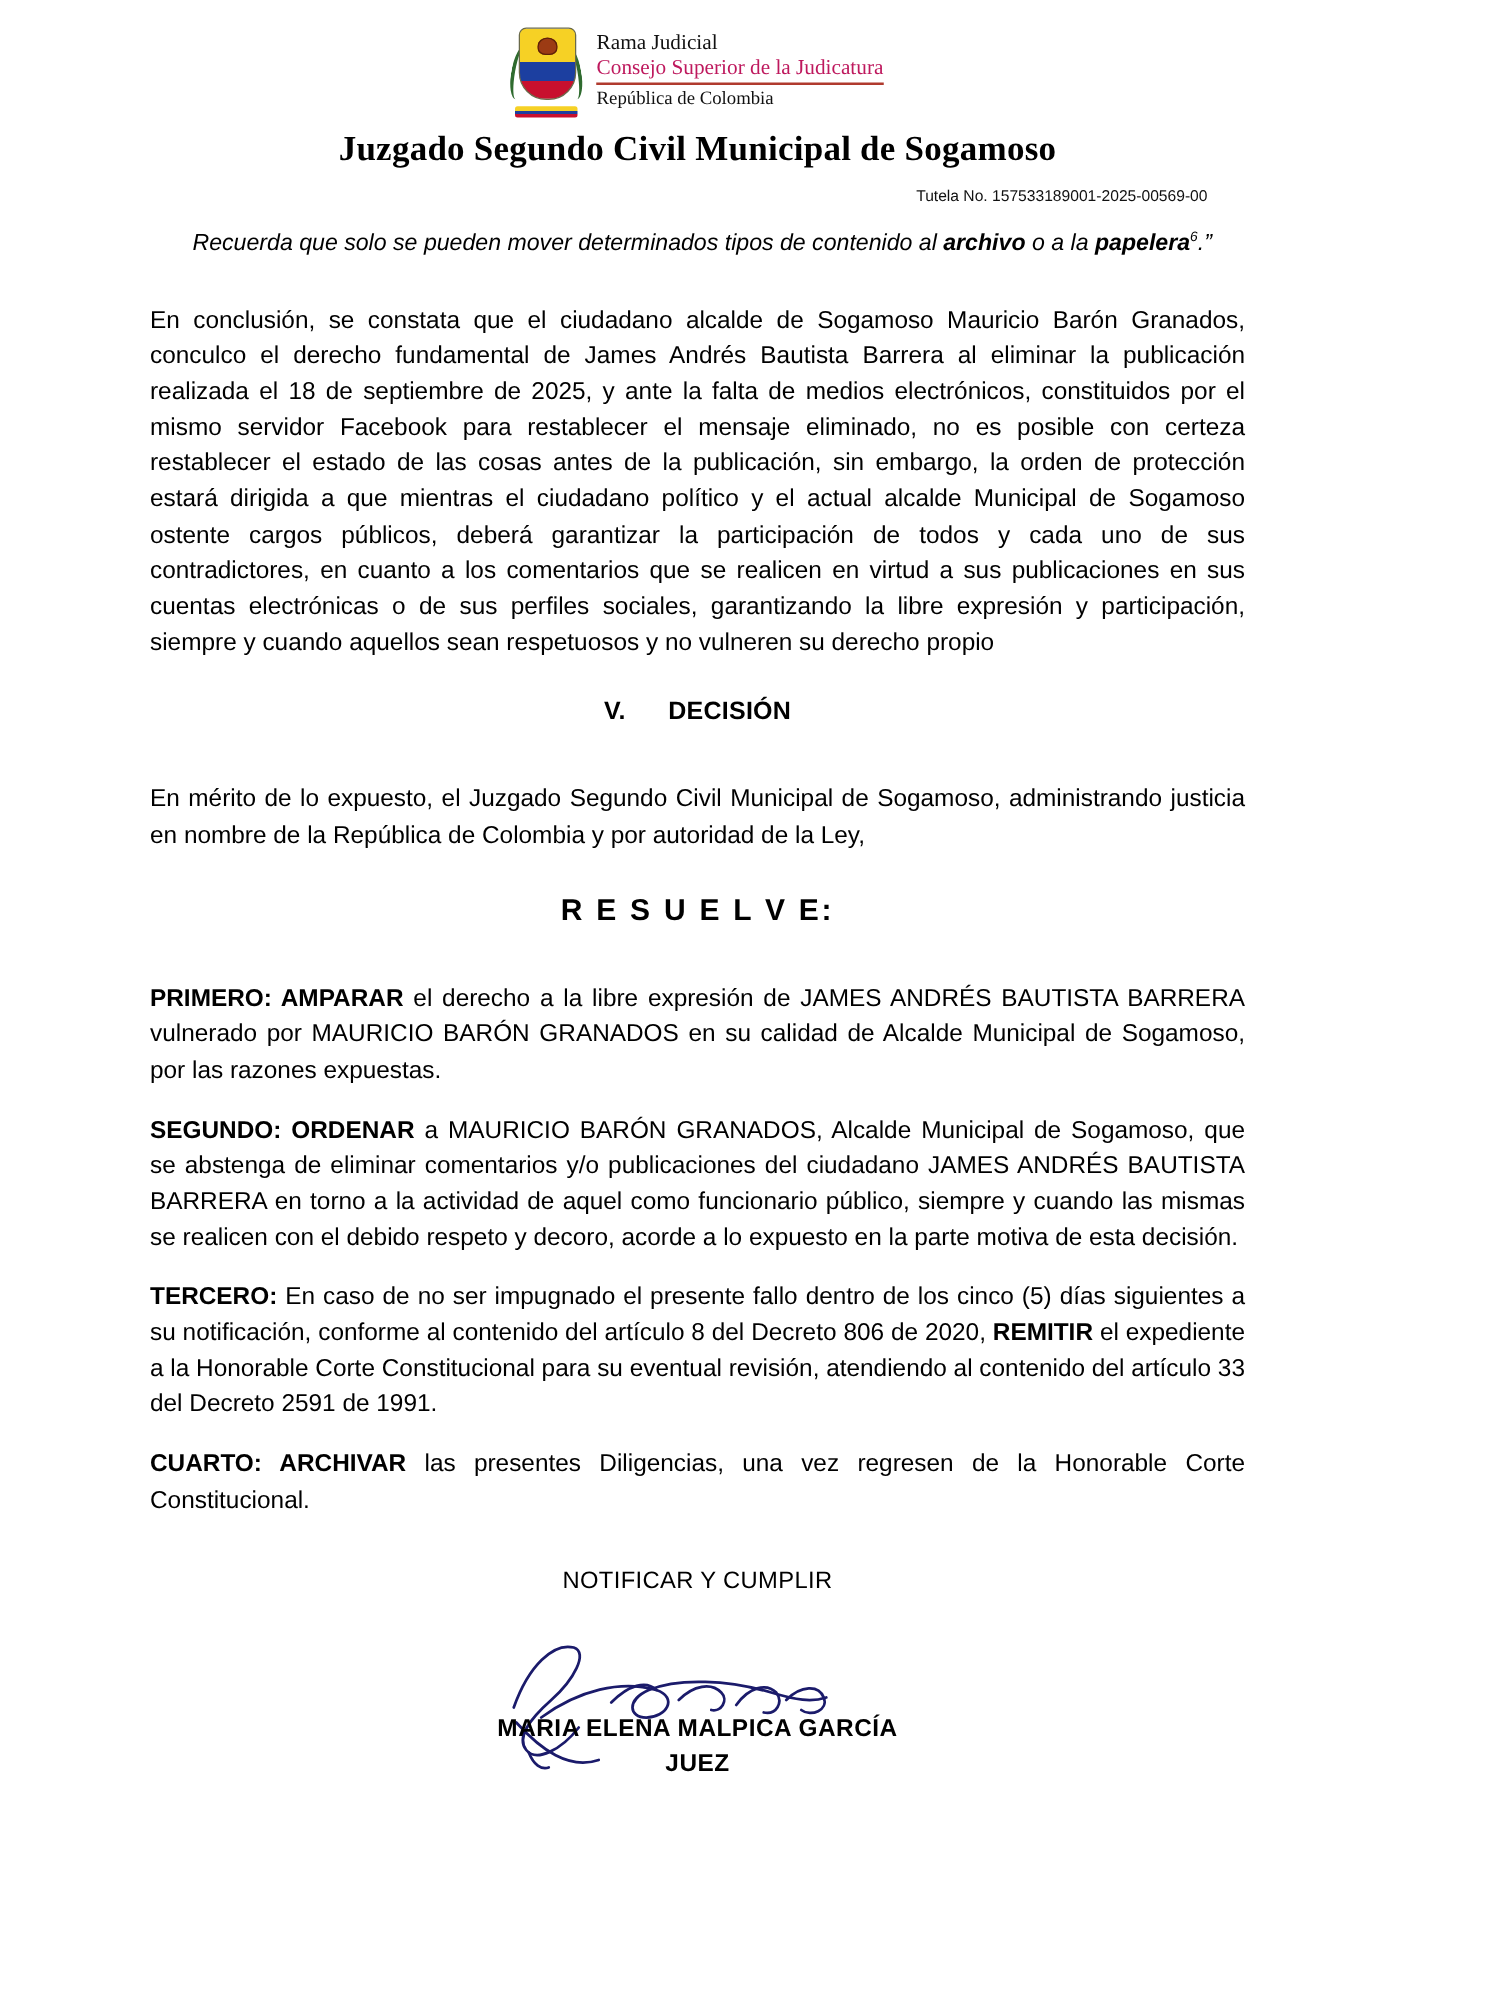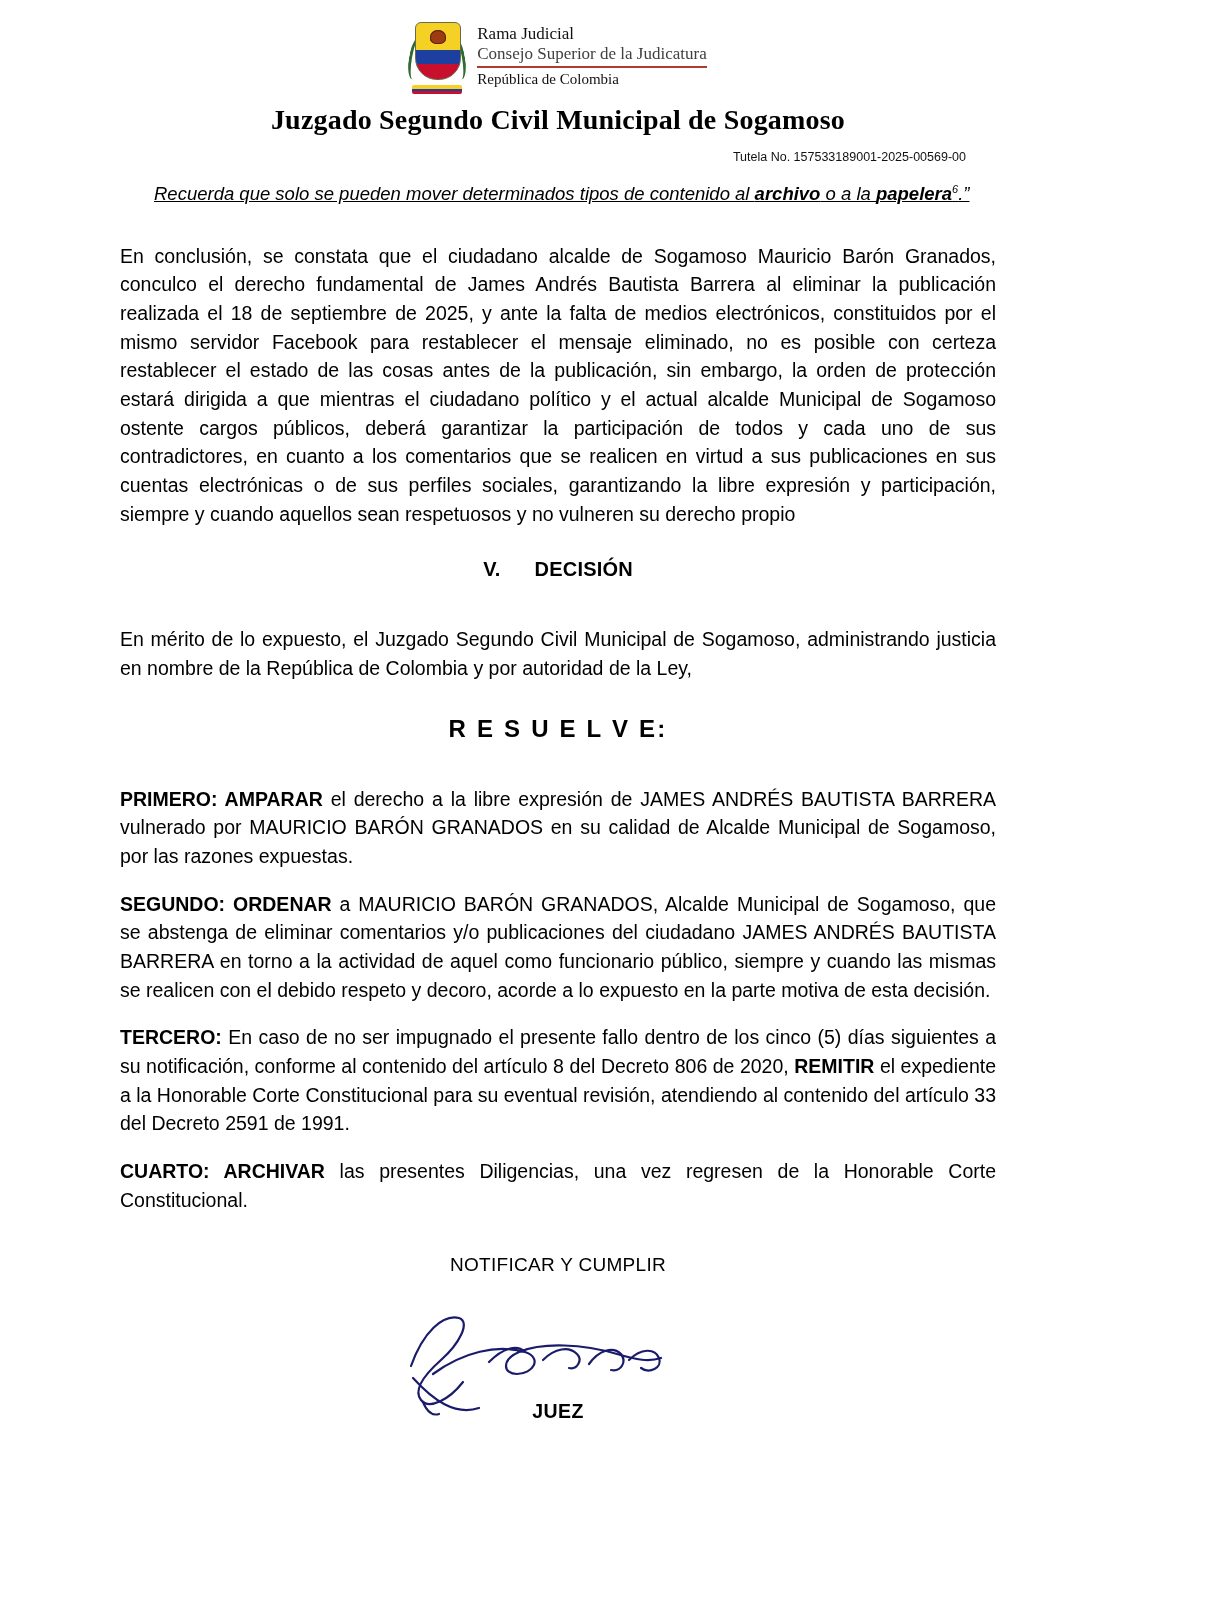--- a/index.html
+++ b/index.html
@@ -79,21 +79,21 @@
     background: linear-gradient(#f6d125 0 40%, #1c3fa0 40% 70%, #c8102e 70% 100%);
     border-radius: 2px;
   }
 
   .letterhead-text {
     font-family: "Liberation Serif", serif;
     line-height: 1.18;
     padding-top: 4px;
   }
   .lh1 { font-size: 17px; color: #111; }
-  .lh2 { font-size: 17px; color: #404040; }
+  .lh2 { font-size: 17px; color: #be185d; }
   .lh-rule {
     height: 2px;
     background: #b03a2e;
     margin: 2px 0 3px 0;
     width: 100%;
   }
   .lh3 { font-size: 15px; color: #111; }
 
   .court-title {
     text-align: center;
@@ -124,21 +124,20 @@
     text-align: justify;
     text-justify: inter-word;
     color: #000;
   }
   .quote {
     font-style: italic;
     font-size: 18.5px;
     line-height: 1.5;
     text-align: justify;
     margin-bottom: 34px;
-    text-decoration: underline;
   }
   .quote .first-ind { display: inline-block; width: 34px; }
   .quote b { font-style: italic; font-weight: bold; }
   .quote sup { font-size: 11px; }
 
   .center-head {
     text-align: center;
     font-weight: bold;
     font-size: 20px;
     margin: 30px 0 44px 0;
@@ -257,17 +256,18 @@
           <path d="M18 62 C 30 28, 50 10, 66 14 C 78 18, 66 40, 48 56 C 30 72, 20 86, 28 96 C 36 106, 56 96, 70 78"></path>
           <path d="M40 70 C 70 48, 104 40, 132 48 C 150 54, 140 70, 124 70 C 110 70, 108 56, 126 48 C 150 38, 190 40, 224 50 C 244 56, 256 58, 268 54"></path>
           <path d="M96 58 C 110 44, 124 40, 132 48"></path>
           <path d="M150 56 C 162 44, 176 42, 184 50 C 190 56, 184 66, 176 64"></path>
           <path d="M196 60 C 206 46, 220 42, 228 50 C 234 58, 228 68, 218 66"></path>
           <path d="M236 56 C 248 44, 262 44, 266 54 C 270 64, 256 70, 248 64"></path>
           <path d="M20 74 C 40 96, 62 112, 86 104"></path>
           <path d="M30 98 C 34 108, 40 112, 46 110"></path>
         </g>
       </svg>
+      <div class="sig-name">MARIA ELENA MALPICA GARCÍA</div>
       <div class="sig-role">JUEZ</div>
     </div>
 
   </div>
 </div>
 
 </body></html>

